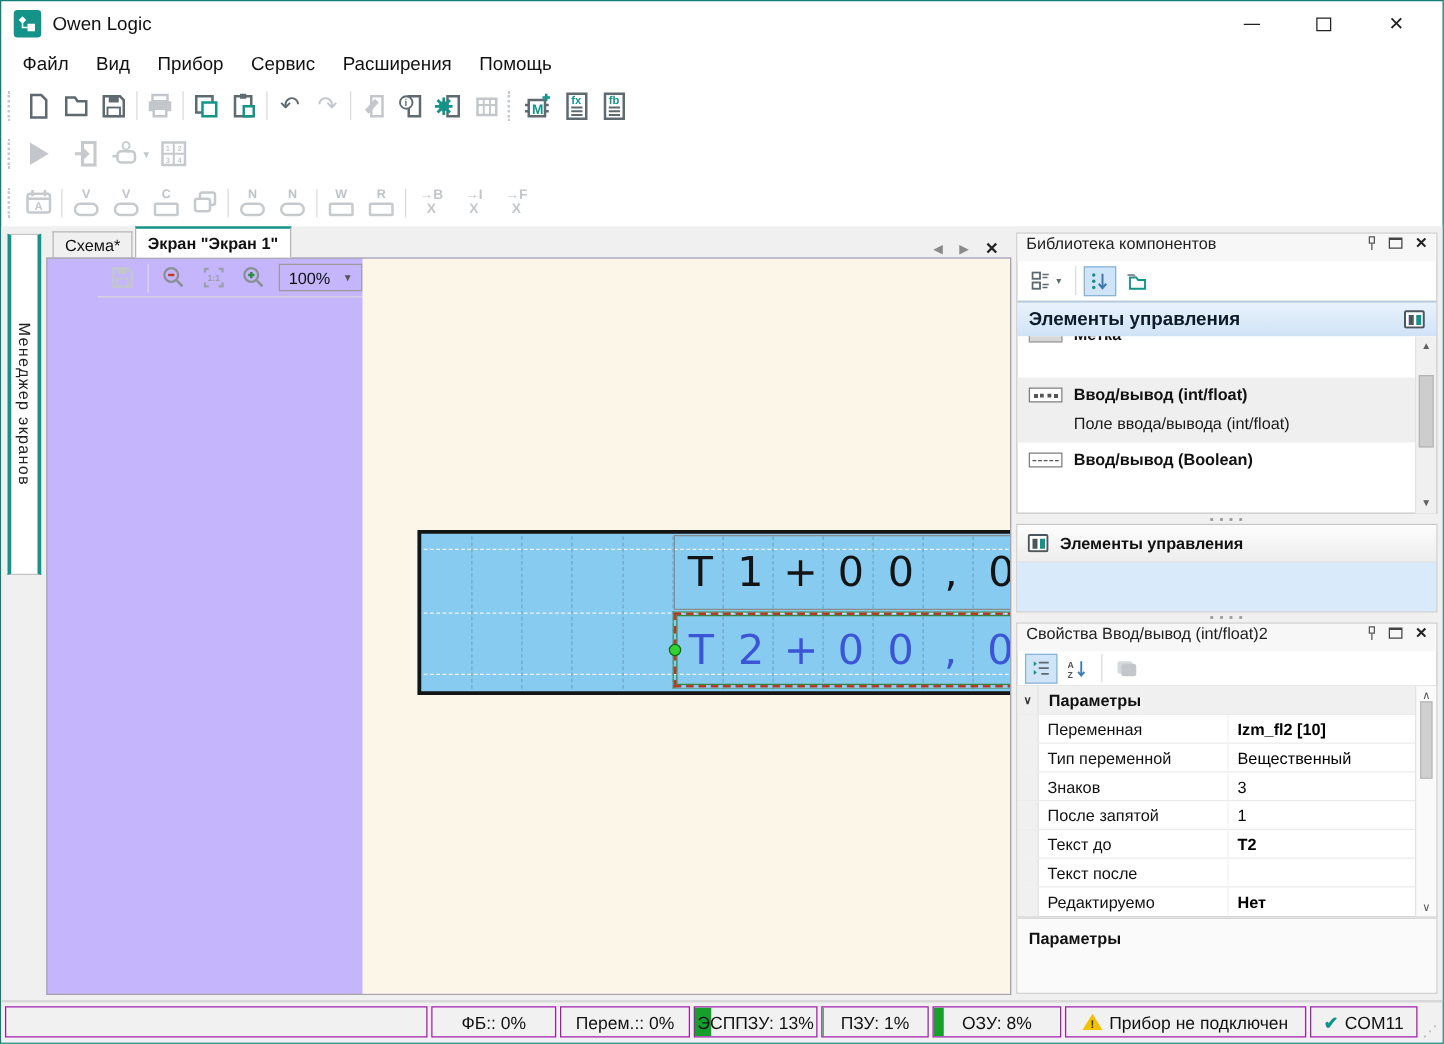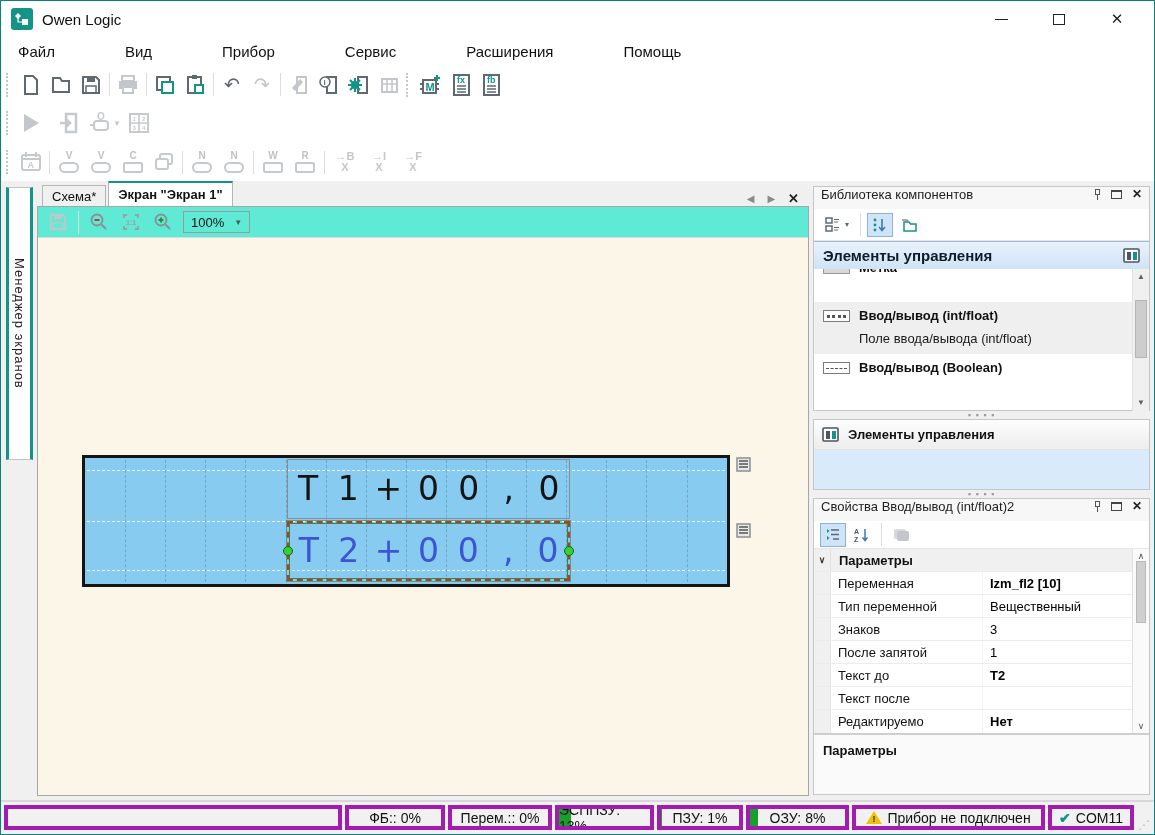--- a/index.html
+++ b/index.html
@@ -11,21 +11,21 @@
   .titlebar { height:36px; display:flex; align-items:center; padding:0 8px 0 10px; gap:9px; }
   .logo { width:22px; height:22px; background:#149488; border-radius:3px; display:flex; align-items:center; justify-content:center; }
   .title { font-size:15px; color:#111; }
   .wincontrols { margin-left:auto; display:flex; align-items:center; gap:28px; padding-right:14px; }
   .wc { width:30px; height:26px; display:flex; align-items:center; justify-content:center; color:#222; }
   .wc-min i { display:block; width:13px; border-top:1px solid #222; }
   .wc-max i { display:block; width:12px; height:11px; border:1px solid #222; }
   .wc-close { font-size:15px; }
 
   
-  .menubar { height:29px; display:flex; align-items:center; padding-left:6px;gap:48px; }
+  .menubar { height:29px; display:flex; align-items:center; padding-left:6px; }
   .menuitem { padding:3px 11px; font-size:15px; color:#111; }
 
   
   .tbrow { display:flex; align-items:center; height:37px; padding-left:3px; }
   .tbrow2 { height:40px; }
   .tbrow3 { height:38px; }
   .grip { width:5px; height:24px; border-left:2px dotted #c4c8cc; margin:0 5px 0 2px; }
   .sep { width:1px; height:23px; background:#dcdcdc; margin:0 3px; }
   .btn { width:30px; height:30px; display:flex; align-items:center; justify-content:center; flex:0 0 auto; }
   .glyph { font-size:19px; color:#5f6a70; line-height:1; }
@@ -47,21 +47,21 @@
 
   .docarea { flex:1; display:flex; flex-direction:column; min-width:0; padding:0 4px 4px 0; }
   .tabbar { height:25px; display:flex; align-items:flex-end; }
   .tab { height:21px; padding:0 9px; display:flex; align-items:center; font-size:13px; color:#111;
          background:#f0f0f0; border:1px solid #b5b5b5; border-bottom:none; margin-left:5px; }
   .tab.active { background:#fff; border-top:2px solid #149488; font-weight:bold; height:25px; margin-left:2px; position:relative; z-index:2; }
   .tabnav { margin-left:auto; display:flex; align-items:center; gap:13px; padding-right:10px; }
   .tabnav .nav { font-size:10px; color:#8a8a8a; }
   .tabnav .cl { font-size:13px; font-weight:bold; color:#222; }
 
-  .editor { flex:1; border:1px solid #a6a6a6; background:#5eead4; display:flex; flex-direction:column; min-height:0; }
+  .editor { flex:1; border:1px solid #a6a6a6; background:#c4b5fd; display:flex; min-height:0;padding-left:40px; }
   .canvasbar { height:31px; display:flex; align-items:center; gap:2px; padding-left:5px; border-bottom:1px solid #dadada; }
   .zoombox { border:1px solid #9a9a9a; height:22px; display:flex; align-items:center; gap:10px; padding:0 7px; font-size:13px; color:#111; margin-left:3px; }
   .zoombox .car { font-size:8px; color:#555; }
   .canvas { flex:1; background:#fbf6e7; position:relative; overflow:hidden; }
 
   .screenwrap { position:absolute; left:44px; top:217px; }
   .screen { width:648px; height:132px; background:#87cbf0; border:3px solid #141414; position:relative; }
   .hline { position:absolute; left:2px; right:2px; border-top:1px dashed rgba(255,255,255,0.85); }
   .vline { position:absolute; top:2px; bottom:2px; border-left:1px dashed rgba(70,100,125,0.35); }
   .field { position:absolute; left:202px; width:283px; height:60px; display:flex; align-items:center; justify-content:center; }
@@ -123,21 +123,21 @@
   .pvalue { flex:1; display:flex; align-items:center; padding-left:7px; color:#000000; }
   .bold { font-weight:bold; }
   .pscroll { width:17px; background:#fafafa; border-left:1px solid #e2e2e2; display:flex; flex-direction:column; align-items:center; padding:2px 0; font-size:9px; color:#555; flex:0 0 auto; }
   .pscroll .track { flex:1; width:100%; position:relative; }
   .pscroll .thumb { position:absolute; left:3px; right:3px; top:0; height:62px; background:#cfcfcf; border:1px solid #b8b8b8; }
 
   .descbox { flex:1; background:#fafafa; border-top:1px solid #cecece; padding:8px 9px; font-size:13px; font-weight:bold; color:#111; min-height:0; }
 
   
   .status { height:34px; background:#f1f1f1; border-top:2px solid #d8d8d8; display:flex; align-items:stretch; padding:3px 3px 4px; }
-  .sseg { border:4px solid #a21caf; margin-left:3px; display:flex; align-items:center; justify-content:center; font-size:14px; color:#111; position:relative; overflow:hidden; background:#f1f1f1; }
+  .sseg { border:1px solid #a21caf; margin-left:3px; display:flex; align-items:center; justify-content:center; font-size:14px; color:#111; position:relative; overflow:hidden; background:#f1f1f1;text-align:right; }
   .sseg span { position:relative; z-index:1; }
   .gfill { position:absolute; left:0; top:0; bottom:0; background:#16a02b; z-index:0; }
   .warntri { width:0; height:0; border-left:8px solid transparent; border-right:8px solid transparent; border-bottom:13px solid #f2c100; position:relative; margin-right:5px; }
   .warntri s { position:absolute; left:-2px; top:3px; font-size:9px; font-weight:bold; color:#3d3000; text-decoration:none; }
   .chk { color:#0f9488; font-size:14px; font-weight:bold; margin-right:5px; }
   .sgrip { width:15px; margin-left:2px; position:relative; }
   .sgrip::after { content:"⋰"; position:absolute; right:1px; bottom:-2px; color:#b5b5b5; font-size:12px; }
   svg { display:block; }
 </style>
 </head>

